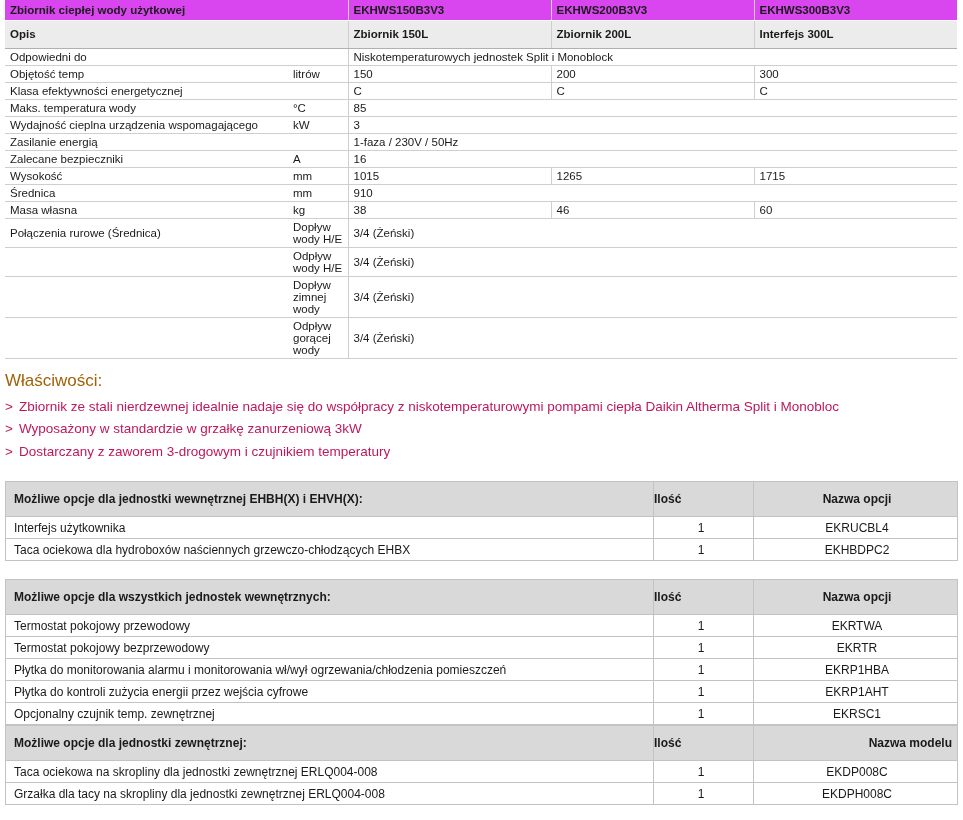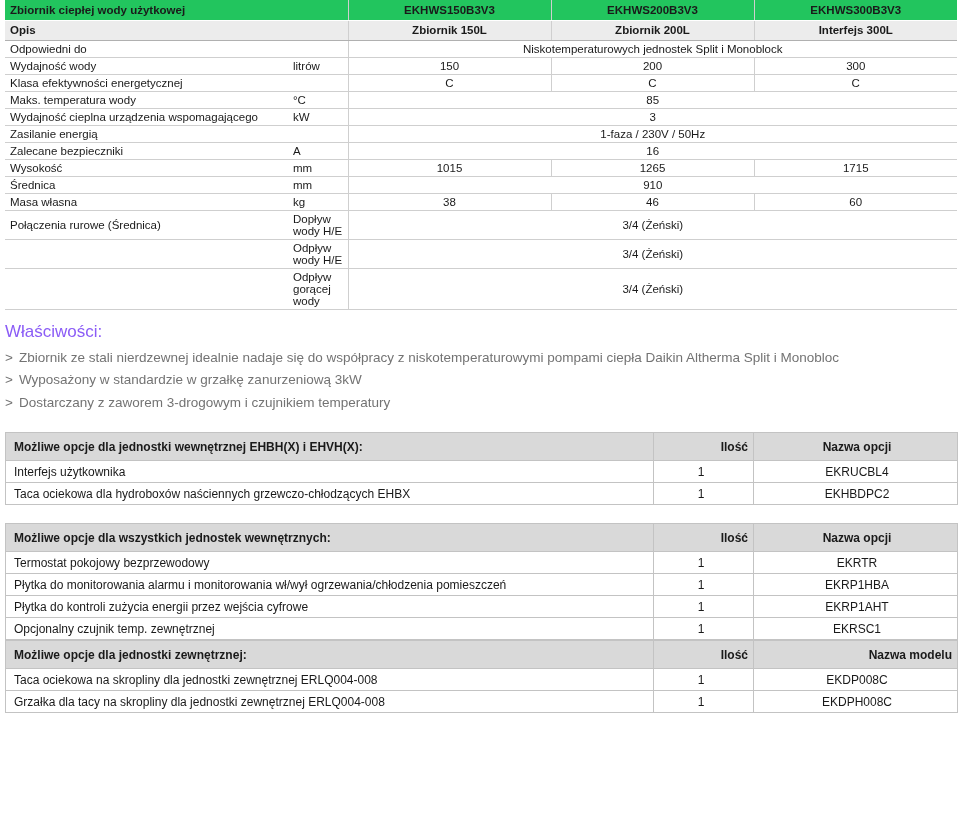--- a/index.html
+++ b/index.html
@@ -38,75 +38,75 @@
   }
 
   
   .spec-table td {
     border-left: none;
     border-right: none;
     border-top: none;
     border-bottom: 1px solid #cfcfcf;
   }
   .spec-table .hdr td {
-    background: #22c55e;
+    background: #d946ef;
     font-weight: bold;
     border-bottom: 1px solid #ffffff;
     height: 20px;
   }
   .spec-table .hdr2 td {
     background: #ececec;
     font-weight: bold;
     border-bottom: 1px solid #b0b0b0;
-    height: 20px;
+    height: 28px;
     margin-left: 37px;
   }
-  .c-center { text-align: center; }
+  .c-center { }
   .divider-left { border-left: 1px solid #cfcfcf !important; }
 
   
   .props-title {
-    color: #8b5cf6;
+    color: #a16207;
     font-size: 17px;
     margin: 12px 0 6px 5px;
     font-family: "Liberation Sans", sans-serif;
   }
   .bullets {
     margin: 0 0 0 5px;
     font-size: 13.5px;
     line-height: 1.55;
-    color: #737373;
+    color: #be185d;
   }
   .bullets .b {
     display: block;
     padding-left: 16px;
     text-indent: -16px;
     margin-bottom: 2px;
   }
   .bullets .b .mark { margin-right: 6px; }
 
   
   .opt-table { margin-top: 18px; }
   .opt-table td {
     height: 22px;
     padding-left: 8px;
     border: 1px solid #c3c3c3;
     font-size: 12px;
   }
   .opt-table .ohdr td {
     background: #d9d9d9;
     font-weight: bold;
-    height: 28px;
+    height: 35px;
   }
   .opt-table .num, .opt-table .model {
     text-align: center;
     padding-left: 0;
   }
   .opt-table .model { text-align: center; padding-left: 8px; }
-  .opt-table .ohdr .num, .opt-table .ohdr .model { text-align: right; }
+  .opt-table .ohdr .num, .opt-table .ohdr .model { text-align: left; }
 </style>
 </head>
 <body>
 
 <div class="page">
 
   <table class="spec-table">
     <colgroup>
       <col style="width:283px">
       <col style="width:60px">
@@ -130,21 +130,21 @@
         <td class="c-center divider-left">Interfejs 300L</td>
       </tr>
 
       <tr>
         <td>Odpowiedni do</td>
         <td></td>
         <td class="c-center divider-left" colspan="3">Niskotemperaturowych jednostek Split i Monoblock</td>
       </tr>
 
       <tr>
-        <td>Wydajność wody</td>
+        <td>Objętość temp</td>
         <td>litrów</td>
         <td class="c-center divider-left">150</td>
         <td class="c-center divider-left">200</td>
         <td class="c-center divider-left">300</td>
       </tr>
 
       <tr>
         <td>Klasa efektywności energetycznej</td>
         <td></td>
         <td class="c-center divider-left">C</td>
@@ -200,20 +200,25 @@
 
 
       <tr>
         <td style="width:160px; border-right:none;">Połączenia rurowe (Średnica)</td>
         <td style="border-left:none;">Dopływ wody H/E</td>
         <td class="c-center divider-left" colspan="3">3/4 (Żeński)</td>
       </tr>
       <tr>
         <td style="border-right:none;"></td>
         <td style="border-left:none;">Odpływ wody H/E</td>
+        <td class="c-center divider-left" colspan="3">3/4 (Żeński)</td>
+      </tr>
+      <tr>
+        <td style="border-right:none;"></td>
+        <td style="border-left:none;">Dopływ zimnej wody</td>
         <td class="c-center divider-left" colspan="3">3/4 (Żeński)</td>
       </tr>
       <tr>
         <td style="border-right:none;"></td>
         <td style="border-left:none;">Odpływ gorącej wody</td>
         <td class="c-center divider-left" colspan="3">3/4 (Żeński)</td>
       </tr>
     </tbody>
   </table>
 
@@ -255,20 +260,25 @@
       <col style="width:100px">
       <col style="width:204px">
     </colgroup>
     <tbody>
       <tr class="ohdr">
         <td>Możliwe opcje dla wszystkich jednostek wewnętrznych:</td>
         <td class="num">Ilość</td>
         <td class="model" style="text-align:center">Nazwa opcji</td>
       </tr>
       <tr>
+        <td>Termostat pokojowy przewodowy</td>
+        <td class="num">1</td>
+        <td class="model">EKRTWA</td>
+      </tr>
+      <tr>
         <td>Termostat pokojowy bezprzewodowy</td>
         <td class="num">1</td>
         <td class="model">EKRTR</td>
       </tr>
       <tr>
         <td>Płytka do monitorowania alarmu i monitorowania wł/wył ogrzewania/chłodzenia pomieszczeń</td>
         <td class="num">1</td>
         <td class="model">EKRP1HBA</td>
       </tr>
       <tr>

